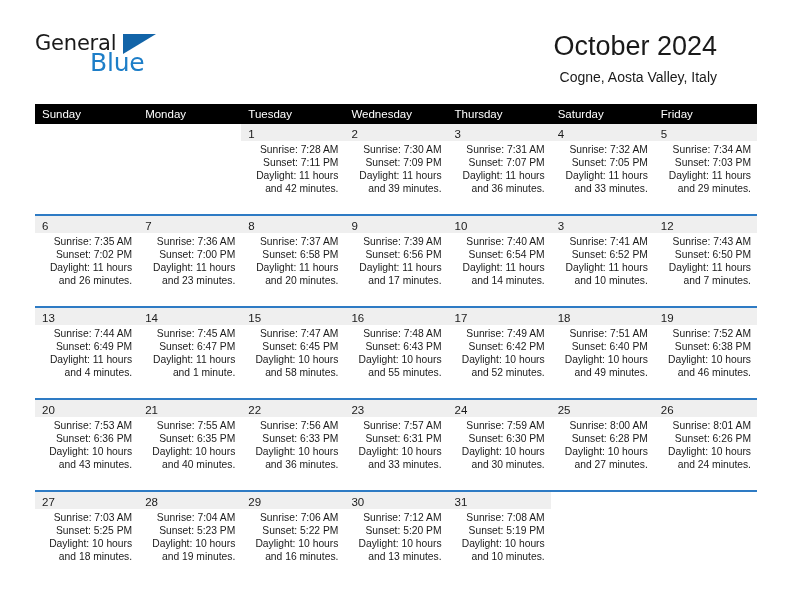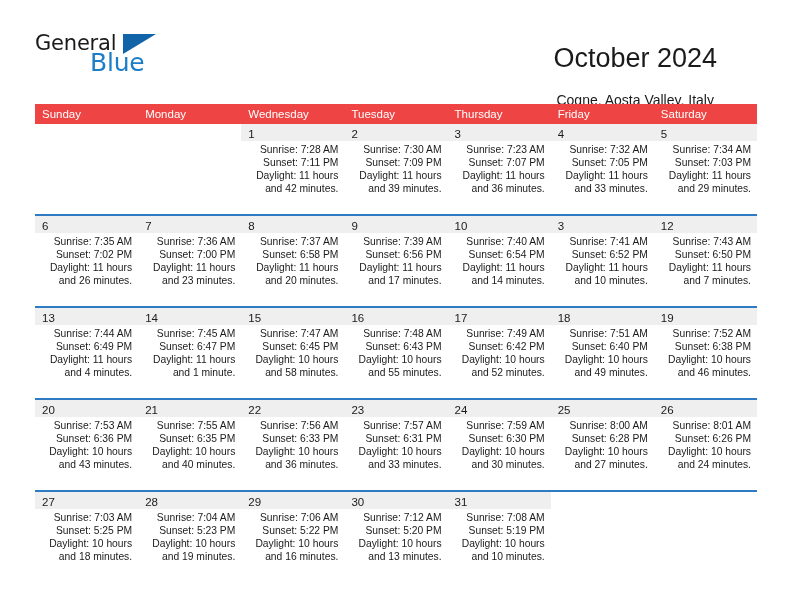--- a/index.html
+++ b/index.html
@@ -67,50 +67,50 @@
     top: 2px;
     width: 0;
     height: 0;
     border-left: 33px solid #1264a8;
     border-bottom: 20px solid transparent;
   }
 
   .title-block {
     position: absolute;
     right: 0;
-    top: 12px;
-    text-align: center;
+    top: 0;
+    text-align: right;
   }
   .cal-title {
     font-size: 27px;
     color: #1a1a1a;
     font-weight: 400;
     line-height: 32px;
     white-space: nowrap;
   }
   .cal-subtitle {
-    margin-top: 18px;
+    margin-top: 7px;
     font-size: 14px;
     color: #1a1a1a;
     font-weight: 400;
     line-height: 17px;
     white-space: nowrap;
   }
 
   
   .calendar {
     position: absolute;
     left: 35px;
     top: 104px;
     width: 722px;
   }
 
   .weekday-row {
     display: flex;
-    background: #ef4444;
+    background: #000000;
     height: 20px;
   }
   .weekday-cell {
     width: 103.143px;
     box-sizing: border-box;
     padding-left: 7px;
     color: #ffffff;
     font-size: 11.5px;
     line-height: 20px;
     white-space: nowrap;
@@ -175,25 +175,25 @@
       <div class="cal-subtitle">Cogne, Aosta Valley, Italy</div>
     </div>
 
   </div>
 
   <div class="calendar">
 
     <div class="weekday-row">
       <div class="weekday-cell">Sunday</div>
       <div class="weekday-cell">Monday</div>
+      <div class="weekday-cell">Tuesday</div>
       <div class="weekday-cell">Wednesday</div>
-      <div class="weekday-cell">Tuesday</div>
       <div class="weekday-cell">Thursday</div>
+      <div class="weekday-cell">Saturday</div>
       <div class="weekday-cell">Friday</div>
-      <div class="weekday-cell">Saturday</div>
     </div>
 
     <div class="week-row first">
       <div class="day-cell">
         <div class="daynum-band"><span class="daynum"></span></div>
         <div class="day-body">
           <div class="day-line"></div>
           <div class="day-line"></div>
           <div class="day-line"></div>
           <div class="day-line"></div>
@@ -222,21 +222,21 @@
         <div class="day-body">
           <div class="day-line">Sunrise: 7:30 AM</div>
           <div class="day-line">Sunset: 7:09 PM</div>
           <div class="day-line">Daylight: 11 hours</div>
           <div class="day-line">and 39 minutes.</div>
         </div>
       </div>
       <div class="day-cell filled">
         <div class="daynum-band"><span class="daynum">3</span></div>
         <div class="day-body">
-          <div class="day-line">Sunrise: 7:23 AM</div>
+          <div class="day-line">Sunrise: 7:31 AM</div>
           <div class="day-line">Sunset: 7:07 PM</div>
           <div class="day-line">Daylight: 11 hours</div>
           <div class="day-line">and 36 minutes.</div>
         </div>
       </div>
       <div class="day-cell filled">
         <div class="daynum-band"><span class="daynum">4</span></div>
         <div class="day-body">
           <div class="day-line">Sunrise: 7:32 AM</div>
           <div class="day-line">Sunset: 7:05 PM</div>

